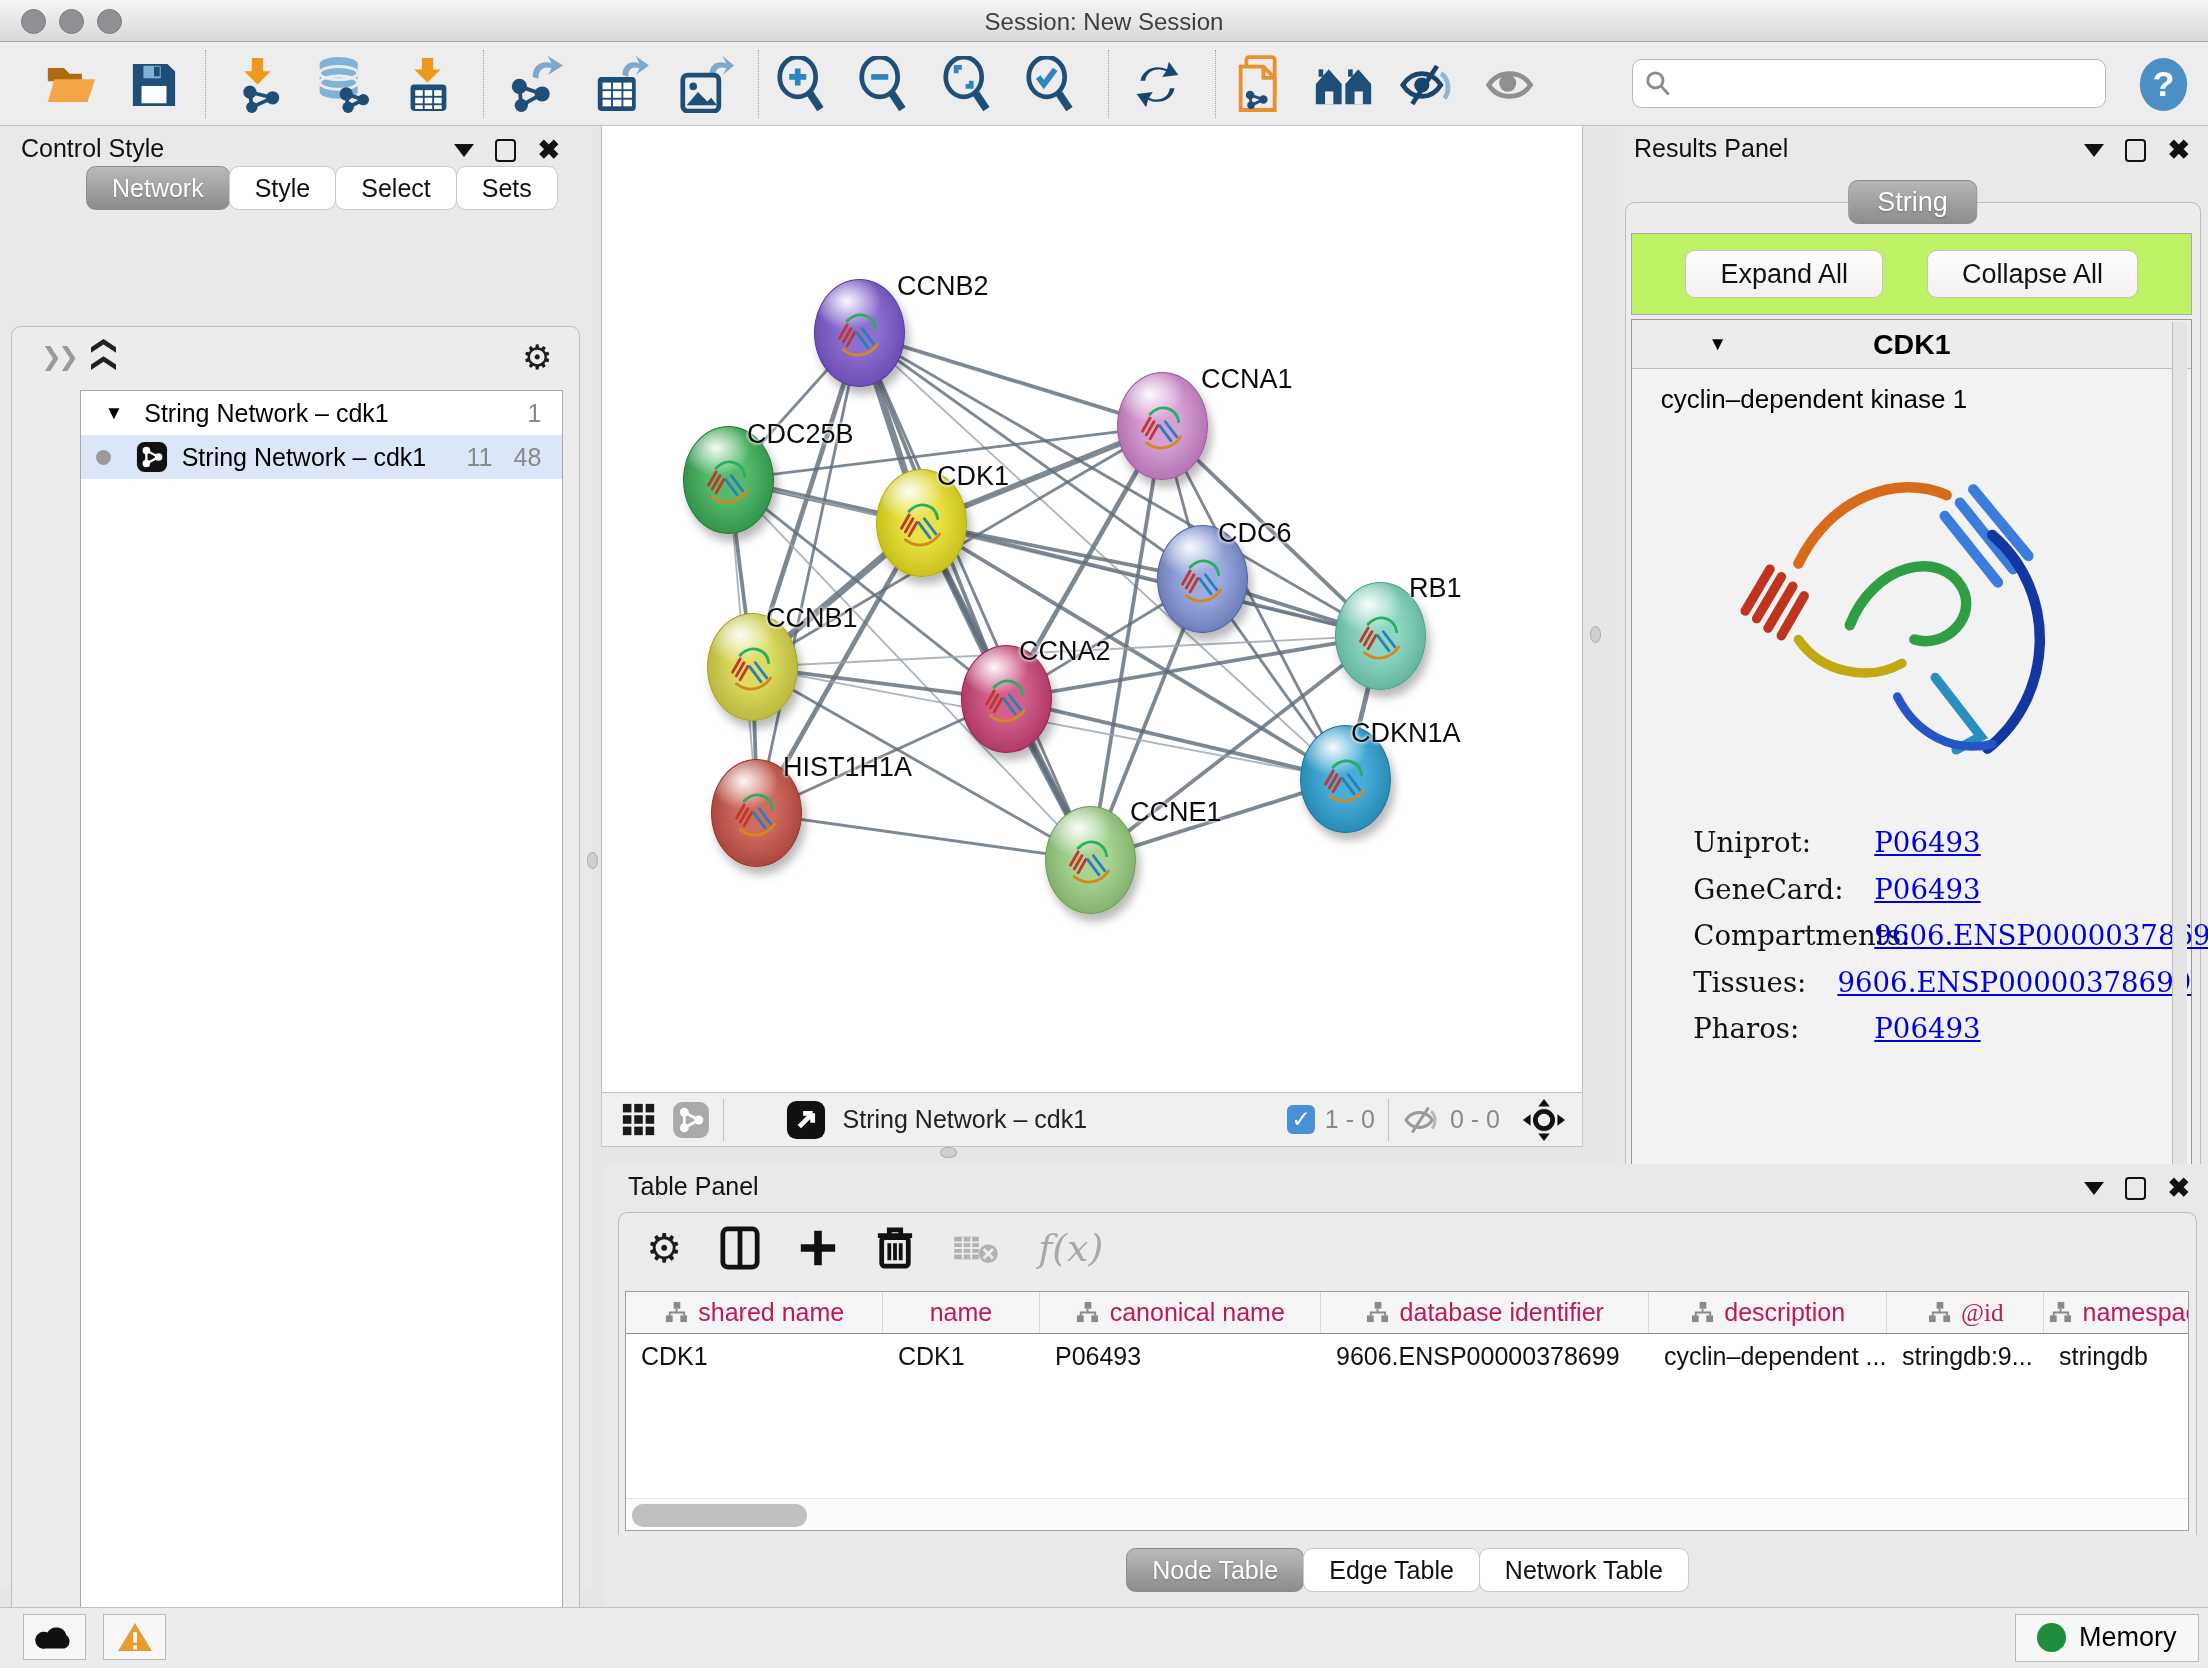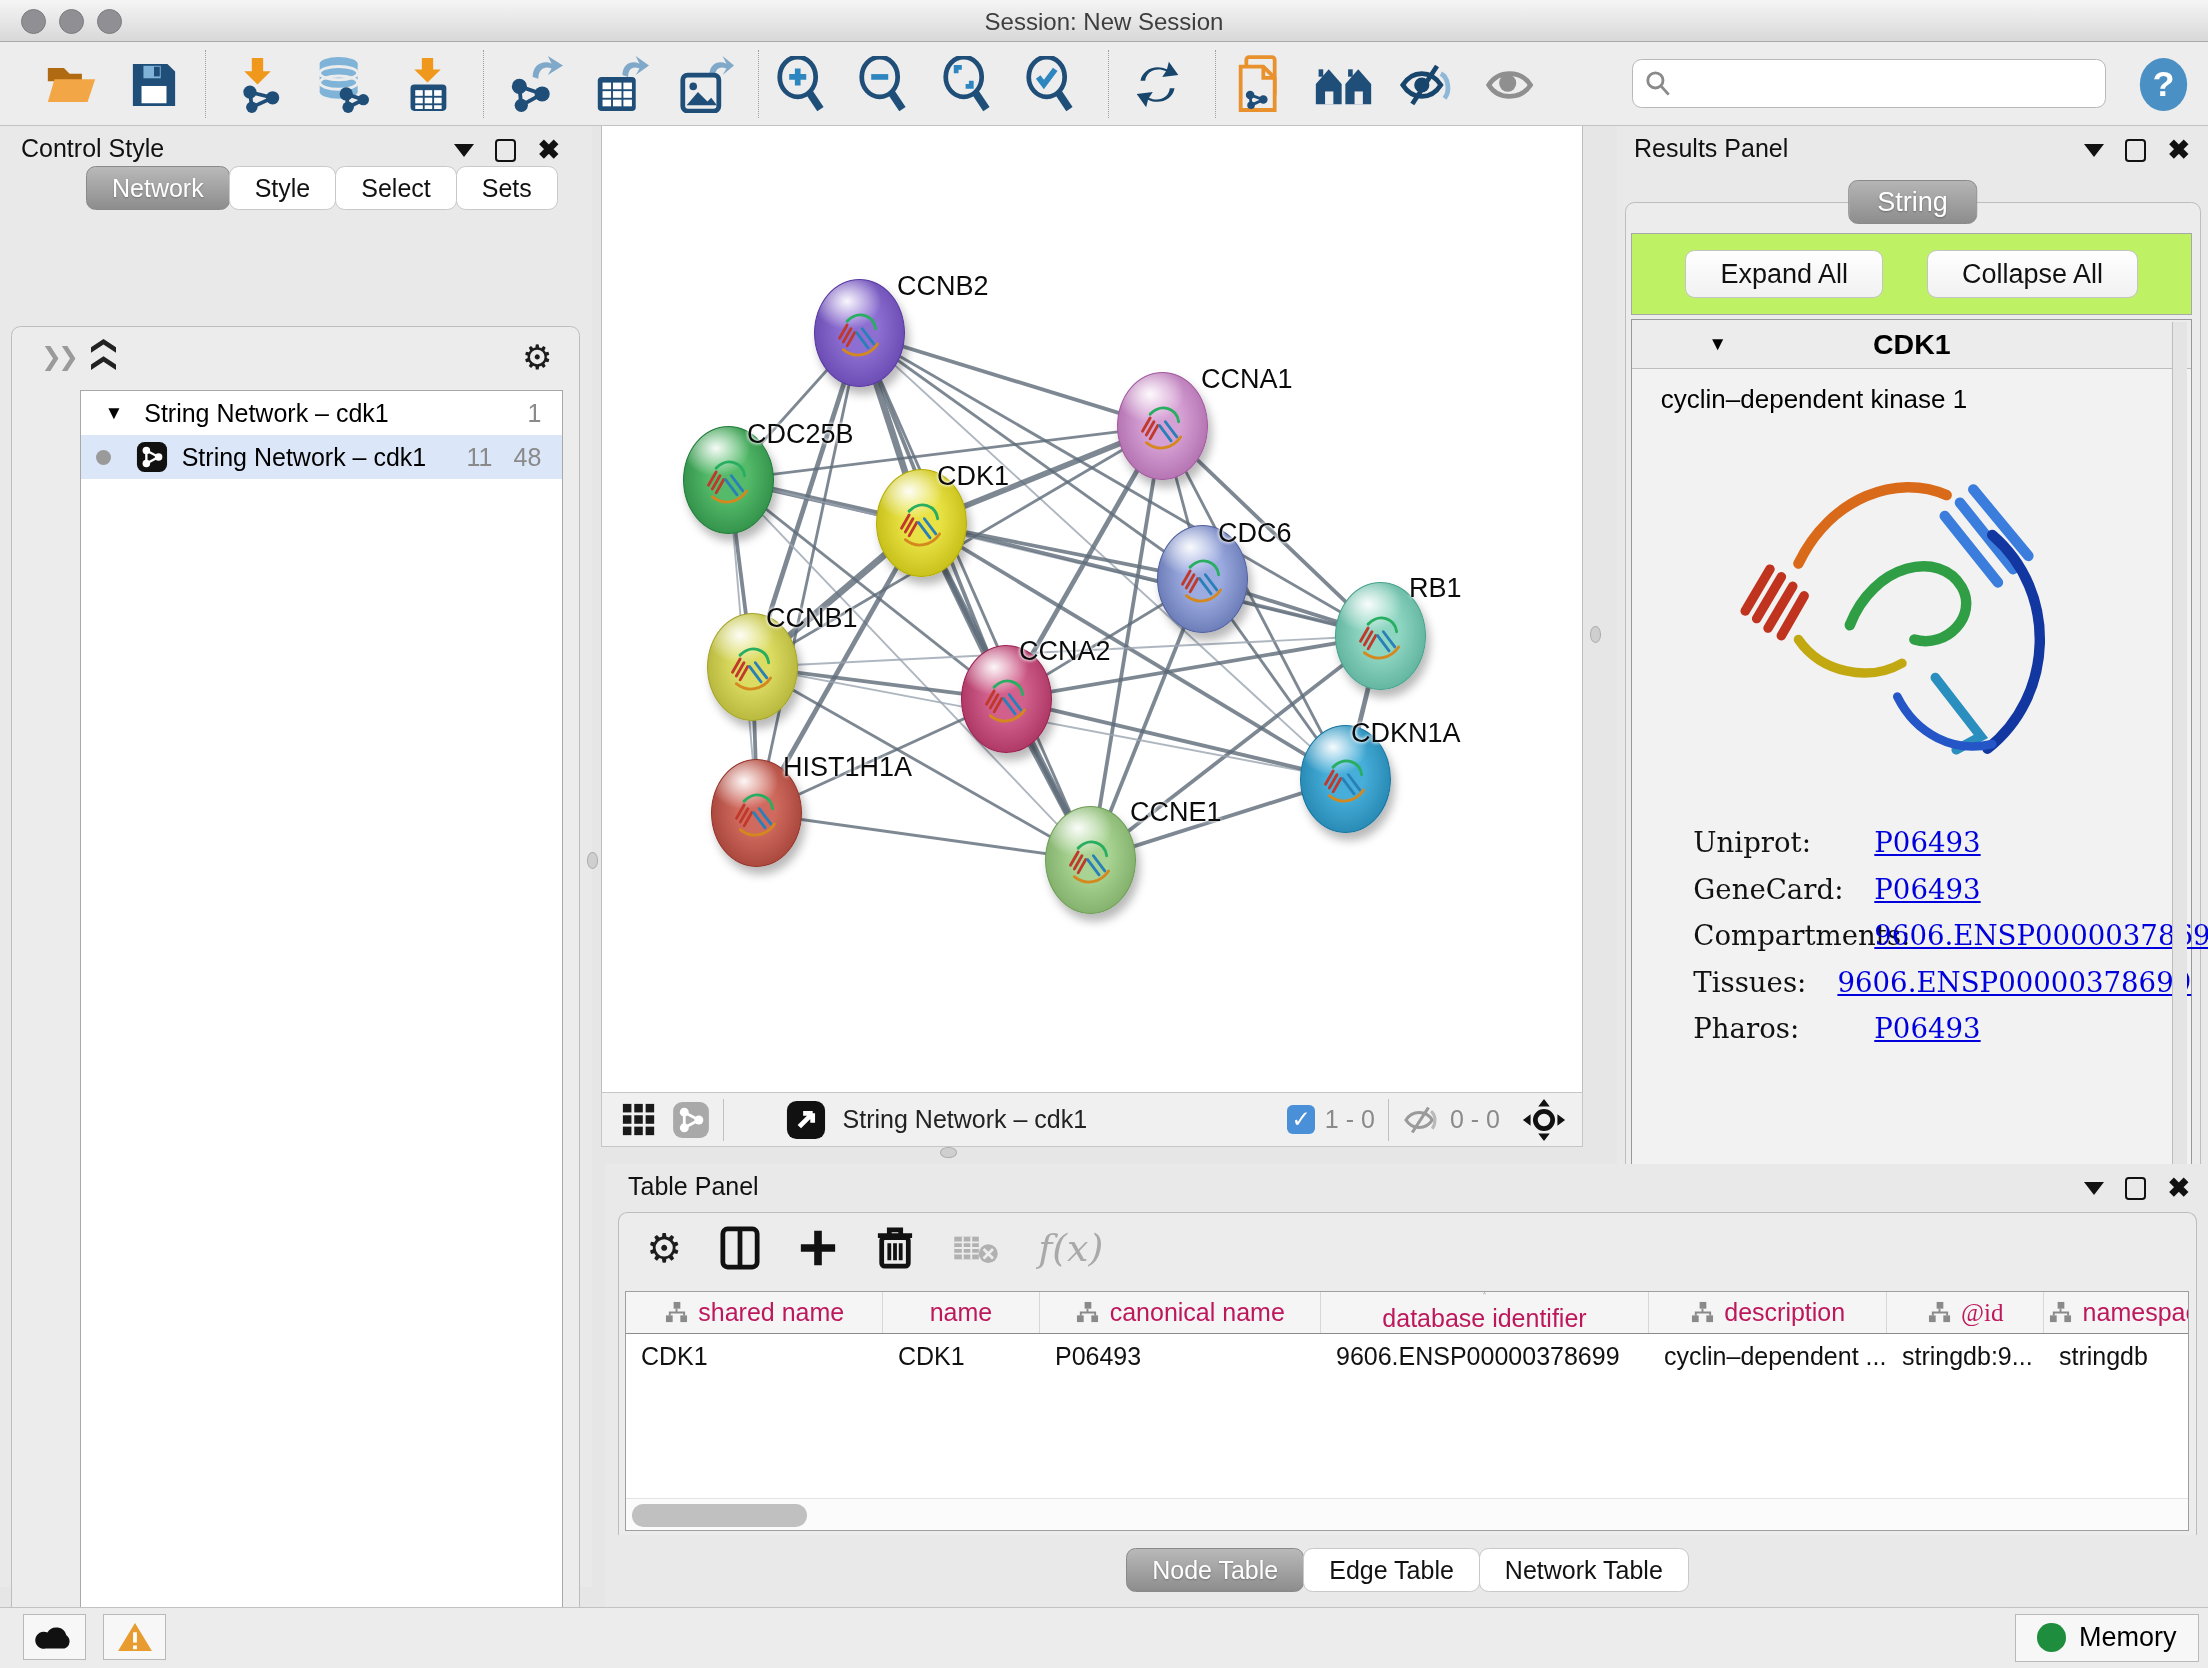--- a/index.html
+++ b/index.html
@@ -702,21 +702,21 @@
               <svg width="25" height="23" viewBox="0 0 26 24">
                 <g fill="#8a8a8a">
                   <rect x="10" y="1" width="7" height="7"></rect>
                   <rect x="2" y="15" width="7" height="7"></rect>
                   <rect x="17" y="15" width="7" height="7"></rect>
                   <path d="M13 8v4 M6 15v-3h15v3" stroke="#8a8a8a" stroke-width="2" fill="none"></path>
                 </g>
               </svg>
               <span>canonical name</span>
             </div>
-            <div class="th" style="width: 328px; flex-direction: column;">
+            <div class="th" style="width: 328px;">
               <svg width="25" height="23" viewBox="0 0 26 24">
                 <g fill="#8a8a8a">
                   <rect x="10" y="1" width="7" height="7"></rect>
                   <rect x="2" y="15" width="7" height="7"></rect>
                   <rect x="17" y="15" width="7" height="7"></rect>
                   <path d="M13 8v4 M6 15v-3h15v3" stroke="#8a8a8a" stroke-width="2" fill="none"></path>
                 </g>
               </svg>
               <span>database identifier</span>
             </div>

